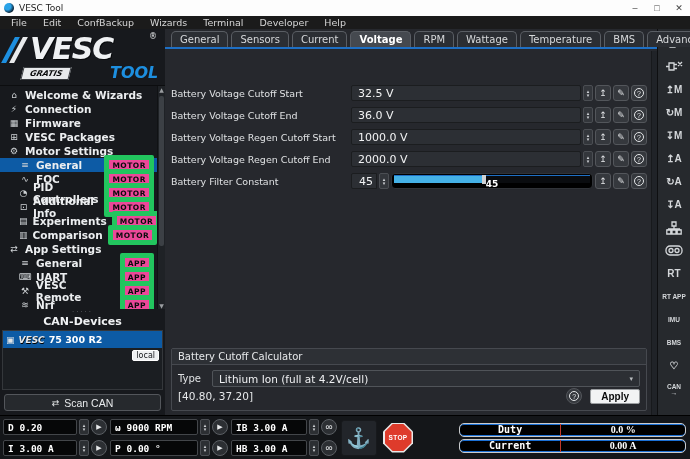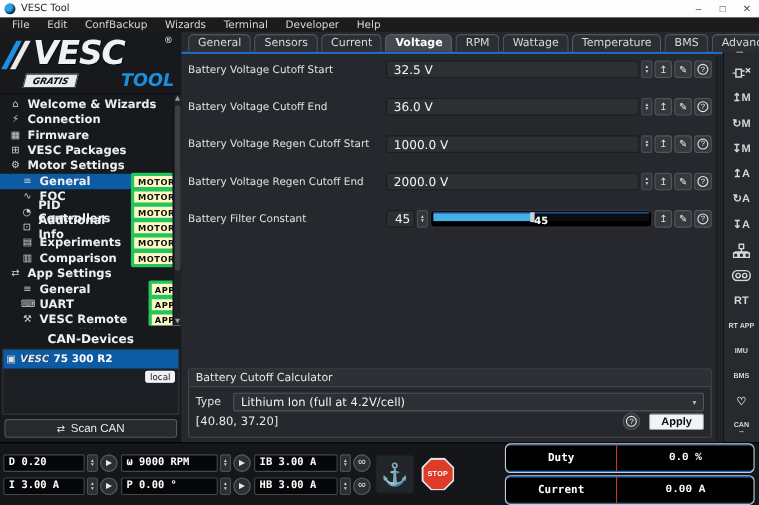--- a/index.html
+++ b/index.html
@@ -30,21 +30,21 @@
   .logo-brand { position:absolute; left:30px; top:2px; font-size:30px; font-weight:bold; font-style:italic; color:#eff1f3; letter-spacing:-1px; text-shadow:1px 1px 0 #07090b; }
   .logo-reg { position:absolute; right:8px; top:3px; font-size:8px; color:#e8eaec; }
   .logo-badge { position:absolute; left:22px; top:38px; background:#e8eaec; color:#0a0b0c; font-size:8px; font-weight:bold; font-style:italic; padding:1px 7px; transform:skewX(-14deg); border:1px solid #3a3d41; }
   .logo-sub { position:absolute; left:110px; top:34px; font-size:16px; font-weight:bold; font-style:italic; color:#1d8fe0; }
 
   .nav { flex:1; position:relative; padding-top:2px; overflow:hidden; }
   .nav-item { height:14px; display:flex; align-items:center; gap:5px; padding-left:8px; font-size:10.5px; font-weight:bold; color:#eceef0; }
   .nav-item.sub { padding-left:19px; }
   .nav-item.selected { background:#0d5ba5; }
   .nav-ico { width:12px; text-align:center; font-size:9px; color:#cfd3d6; font-weight:normal; }
-  .badge { margin-left:auto; background:#fef9c3; color:#0a0b0c; font-size:7.5px; font-weight:bold; letter-spacing:0.5px; padding:0.5px 3px; border-radius:2px; border:3px solid #22c55e; }
+  .badge { margin-left:auto; margin-right:11px; background:#ec4899; color:#0a0b0c; font-size:7.5px; font-weight:bold; letter-spacing:0.5px; padding:0.5px 3px; border-radius:2px; border:5px solid #22c55e; }
   .nav-scroll { position:absolute; right:0; top:0; bottom:0; width:8px; background:#1f2226; border-left:1px solid #101214; }
   .nav-scroll .arr { position:absolute; left:0; right:0; text-align:center; font-size:6px; color:#9a9da0; }
   .nav-scroll .arr.up { top:0; } .nav-scroll .arr.dn { bottom:0; }
   .nav-scroll .thumb { position:absolute; left:1px; right:1px; top:10px; height:150px; background:#3c4045; border-radius:2px; }
 
   .splitter-dots { text-align:center; color:#6a6d71; font-size:7px; line-height:6px; letter-spacing:2px; flex:0 0 6px; }
   .can-header { text-align:center; font-size:11px; font-weight:bold; color:#f0f2f4; flex:0 0 14px; }
   .can-list { flex:0 0 60px; margin:1px 2px 2px 2px; background:#1b1e22; border:1px solid #34373b; }
   .can-device { height:17px; background:#0d5ba5; display:flex; align-items:center; gap:4px; padding:0 3px; }
   .can-chip { font-size:9px; color:#dfe2e5; }
@@ -53,21 +53,21 @@
   .can-badge { margin-left:auto; background:#eef0f2; color:#14161a; font-size:8px; padding:0 3px; border-radius:2px; border:1px solid #fff;margin-top:31px; }
   .scan-btn { flex:0 0 17px; margin:2px 4px 4px 4px; background:#26292d; border:1px solid #53565b; border-radius:3px; color:#e8eaec; font-size:10.5px; display:flex; align-items:center; justify-content:center; gap:5px; }
   .scan-ico { font-size:9px; }
 
   
   .main { flex:1; display:flex; flex-direction:column; background:#26282d; position:relative; min-width:0; }
   .tabbar { flex:0 0 20px; display:flex; align-items:flex-end; padding-left:6px; border-bottom:2px solid #1e6fc4; }
   .tab { padding:2px 8px 2px 8px; margin-right:3px; background:#2b2e33; border:1px solid #5a5e64; border-bottom:none; border-radius:5px 5px 0 0; font-size:10px; color:#d6d8da; white-space:nowrap; }
   .tab.selected { background:#45494f; color:#fff; font-weight:bold; }
 
-  .params { padding:6px 10px 0 6px; display:flex; flex-direction:column; gap:18px; }
+  .params { padding:6px 10px 0 6px; display:flex; flex-direction:column; gap:6px;margin-top:30px; }
   .prow { display:flex; align-items:center; gap:2px; height:16px; }
   .plabel { width:178px; flex:0 0 auto; font-size:9.5px; color:#dfe1e3; white-space:nowrap; overflow:hidden; }
   .pfield { flex:1; height:16px; background:#2c2f34; border:1px solid #1b1d1f; border-radius:2px; display:flex; align-items:center; padding-left:6px; font-size:11px; color:#f2f3f4; }
   .spin { width:10px; height:16px; background:#33363b; border:1px solid #4b4e53; border-radius:2px; display:flex; flex-direction:column; align-items:center; justify-content:center; }
   .spin span { font-size:5px; line-height:4px; color:#d0d3d6; }
   .pbtn { width:16px; height:16px; background:#35383d; border:1px solid #53565b; border-radius:3px; color:#e4e6e8; font-size:9px; display:flex; align-items:center; justify-content:center; padding:0; }
   .qm { width:10px; height:10px; border:1px solid #e4e6e8; border-radius:50%; font-size:7px; line-height:9px; text-align:center; }
   .spinfield { width:26px; height:16px; background:#2c2f34; border:1px solid #1b1d1f; border-radius:2px 0 0 2px; display:flex; align-items:center; justify-content:flex-end; padding-right:3px; font-size:11px; color:#f2f3f4; }
   .slider { flex:1; height:16px; position:relative; background:#000; border:1px solid #303338; border-radius:4px; overflow:hidden; }
   .slider-groove { position:absolute; left:2px; right:2px; top:1px; height:8px; border-top:1px solid #1e6fc4; background:#0a0c0f; }
@@ -106,23 +106,23 @@
   .bfield { flex:1; height:16px; background:#060708; border:1px solid #43464a; border-radius:2px; color:#fff; font-family:"DejaVu Sans Mono", monospace; font-size:9.5px; font-weight:bold; display:flex; align-items:center; padding-left:4px; white-space:nowrap; overflow:hidden; }
   .bspin { width:10px; height:16px; background:#2c2f33; border:1px solid #4b4e53; border-radius:2px; display:flex; flex-direction:column; align-items:center; justify-content:center; }
   .bspin span { font-size:5px; line-height:4px; color:#d0d3d6; }
   .bbtn { width:16px; height:16px; border-radius:50%; background:#2c2f33; border:1px solid #5a5e63; color:#e6e8ea; display:flex; align-items:center; justify-content:center; font-size:7px; padding:0; }
   .bbtn.brake { font-size:10px; line-height:10px; }
   .anchor-btn { width:36px; height:36px; background:#22252a; border:1px solid #17191c; border-radius:3px; color:#eceef0; font-size:20px; display:flex; align-items:center; justify-content:center; padding:0; }
   .stop-btn { width:34px; height:34px; background:none; border:none; display:flex; align-items:center; justify-content:center; padding:0; }
   .stop-oct { width:30px; height:30px; background:#e9e9e9; clip-path:polygon(30% 0,70% 0,100% 30%,100% 70%,70% 100%,30% 100%,0 70%,0 30%); display:flex; align-items:center; justify-content:center; }
   .stop-in { width:27px; height:27px; background:#de3b2b; clip-path:polygon(30% 0,70% 0,100% 30%,100% 70%,70% 100%,30% 100%,0 70%,0 30%); display:flex; align-items:center; justify-content:center; color:#fff; font-size:6.5px; font-weight:bold; letter-spacing:0.3px; }
   .dwrap { flex:1; display:flex; flex-direction:column; gap:2px; margin-right:1px; }
-  .display { height:27px; border:1px solid #c9cbcd; border-radius:5px; background:#000; display:flex; overflow:hidden; box-shadow:inset 0 1px 0 #1a6fd4, inset 0 -1px 0 #1a6fd4;margin-left:40px; }
+  .display { height:14px; border:1px solid #c9cbcd; border-radius:5px; background:#000; display:flex; overflow:hidden; box-shadow:inset 0 1px 0 #1a6fd4, inset 0 -1px 0 #1a6fd4;margin-left:40px; }
   .dlabel { width:45%; display:flex; align-items:center; justify-content:center; color:#fff; font-family:"DejaVu Sans Mono", monospace; font-size:10px; font-weight:bold; border-right:1px solid #c0392b; }
-  .dvalue { flex:1; display:flex; align-items:center; justify-content:center; color:#fff; font-family:Liberation Mono, monospace; font-size:10px; font-weight:bold; }
+  .dvalue { flex:1; display:flex; align-items:center; justify-content:center; color:#fff; font-family:Liberation Serif, serif; font-size:10px; font-weight:bold; }
 
   svg.lineico { stroke:#d4d7da; stroke-width:1.3; fill:none; }
 </style>
 </head>
 <body>
 
 <div class="window">
 
   <div class="titlebar">
     <div class="app-icon"></div>

